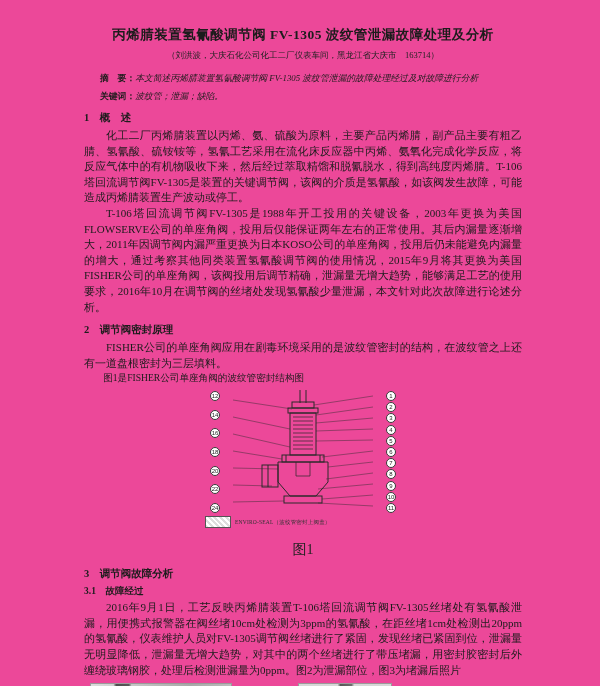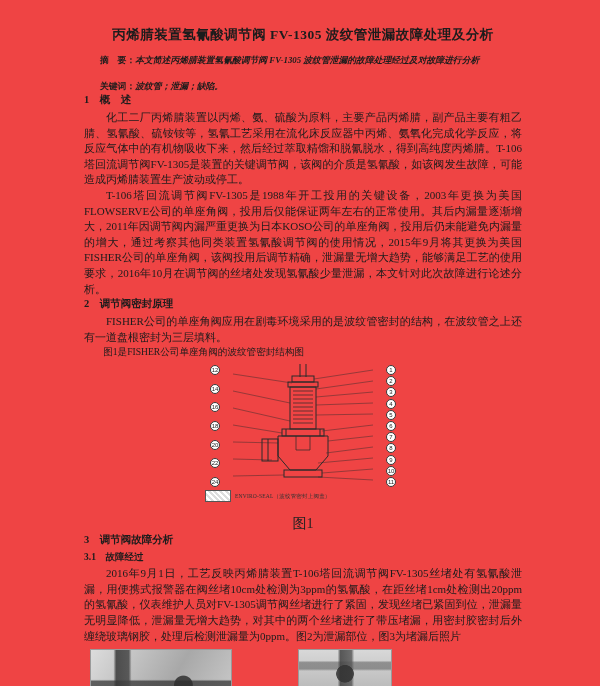--- a/index.html
+++ b/index.html
@@ -1,41 +1,41 @@
 <!DOCTYPE html>
 <html><head>
 <meta charset="utf-8">
 <style>
   * { margin:0; padding:0; box-sizing:border-box; }
   html,body { background:#ffffff; }
   .page {
     position:relative;
     width:600px; height:686px;
     margin:0 auto;
-    background:#ef4444;
+    background:#ec4899;
     color:#1c1c1c;
     font-family:"Liberation Serif","DejaVu Serif",serif;
     padding:26px 78px 0 84px;
     overflow:hidden;
   }
   .title {
     font-size:13.5px; font-weight:bold; text-align:center;
     letter-spacing:0.5px; line-height:1.3;
   }
   .authors {
     font-size:8.5px; text-align:center; margin-top:6px; color:#222;
   }
   .abstract-block {
     margin:10px 16px 0 16px; font-size:8.8px; line-height:1.5; text-align:justify;
   }
   .abstract-block .lbl { font-weight:bold; }
-  .abstract-text { font-style:italic;font-weight:bold; }
-  .kw-line { margin-top:13px; }
+  .abstract-text { font-style:italic; }
+  .kw-line { margin-top:5px; }
   h2.sec {
-    font-size:10.5px; font-weight:bold; margin:0 0 3px 0;
+    font-size:10.5px; font-weight:bold; margin:8px 0 3px 0;
   }
   h3.subsec {
     font-size:9.5px; font-weight:bold; margin:4px 0 2px 0;
   }
   p.body {
     font-size:11px; line-height:1.42; text-align:justify; text-indent:2em;
   }
   p.fig-intro { text-indent:2em; font-size:9.6px; line-height:1.42; }
 
   
@@ -89,20 +89,21 @@
       linear-gradient(#d8d8d8,#a2a2a2);
   }
   .photo-caption { font-size:8.5px; margin-top:3px; color:#222; }
 </style>
 </head>
 <body>
 
 <div class="page">
 
   <h1 class="title">丙烯腈装置氢氰酸调节阀 FV-1305 波纹管泄漏故障处理及分析</h1>
+  <div class="authors">（刘洪波，大庆石化公司化工二厂仪表车间，黑龙江省大庆市　163714）</div>
 
   <div class="abstract-block">
     <div><span class="lbl">摘　要：</span><span class="abstract-text">本文简述丙烯腈装置氢氰酸调节阀 FV-1305 波纹管泄漏的故障处理经过及对故障进行分析</span></div>
     <div class="kw-line"><span class="lbl">关键词：</span><span class="abstract-text">波纹管；泄漏；缺陷。</span></div>
   </div>
 
   <h2 class="sec">1　概　述</h2>
   <p class="body">化工二厂丙烯腈装置以丙烯、氨、硫酸为原料，主要产品丙烯腈，副产品主要有粗乙腈、氢氰酸、硫铵铵等，氢氰工艺采用在流化床反应器中丙烯、氨氧化完成化学反应，将反应气体中的有机物吸收下来，然后经过萃取精馏和脱氰脱水，得到高纯度丙烯腈。T-106塔回流调节阀FV-1305是装置的关键调节阀，该阀的介质是氢氰酸，如该阀发生故障，可能造成丙烯腈装置生产波动或停工。</p>
   <p class="body">T-106塔回流调节阀FV-1305是1988年开工投用的关键设备，2003年更换为美国FLOWSERVE公司的单座角阀，投用后仅能保证两年左右的正常使用。其后内漏量逐渐增大，2011年因调节阀内漏严重更换为日本KOSO公司的单座角阀，投用后仍未能避免内漏量的增大，通过考察其他同类装置氢氰酸调节阀的使用情况，2015年9月将其更换为美国FISHER公司的单座角阀，该阀投用后调节精确，泄漏量无增大趋势，能够满足工艺的使用要求，2016年10月在调节阀的丝堵处发现氢氰酸少量泄漏，本文针对此次故障进行论述分析。</p>
 

